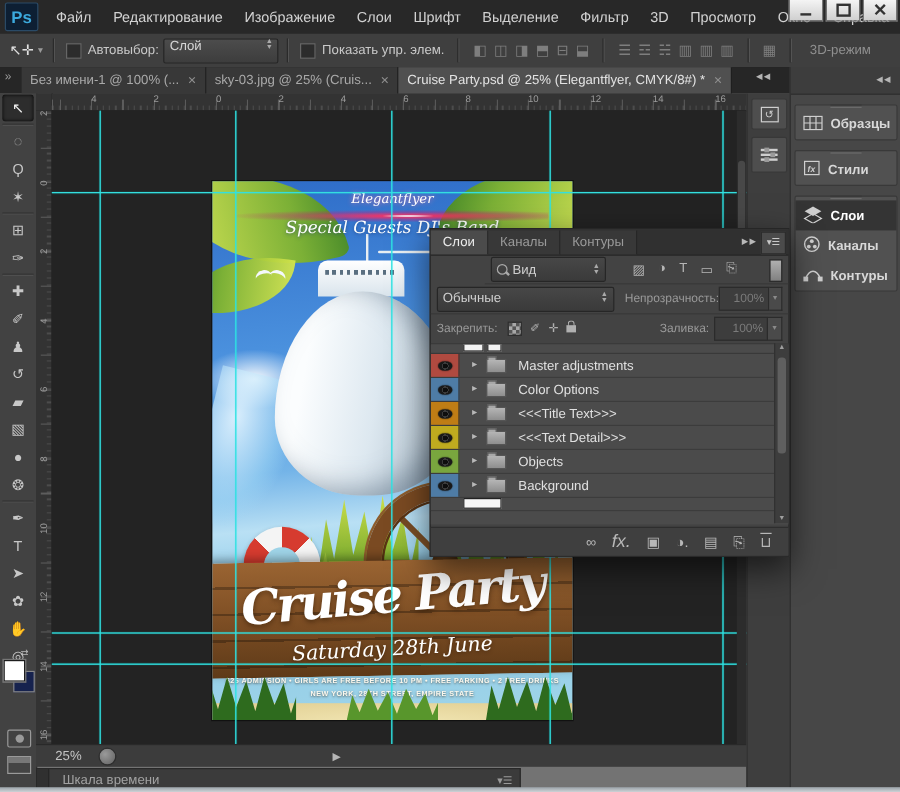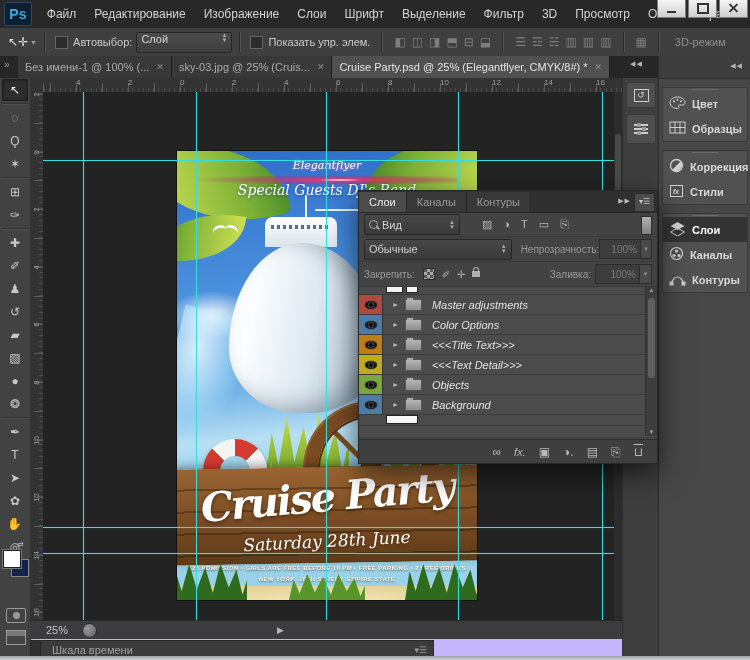--- a/index.html
+++ b/index.html
@@ -1,16 +1,16 @@
 <!DOCTYPE html>
 <html><head>
 <meta charset="utf-8">
 <style>
   html,body{margin:0;padding:0;background:#1d1d1d;}
-  #app{position:relative;width:750px;height:660px;background:#c4b5fd;overflow:hidden;
+  #app{position:relative;width:750px;height:660px;background:#737373;overflow:hidden;
        font-family:"Liberation Sans",sans-serif;color:#ccc;-webkit-user-select:none;user-select:none;}
 
   
   .menubar{position:absolute;left:0;top:0;width:750px;height:28px;background:#282828;display:flex;align-items:center;border-bottom:1px solid #1a1a1a;}
   .pslogo{width:30px;height:22px;margin:0 6px 0 4px;background:#0d1f33;color:#3caadd;font-weight:bold;font-size:14px;display:flex;align-items:center;justify-content:center;border:1px solid #2a4a66;border-radius:2px;}
   .menu-item{font-size:12px;color:#d2d2d2;padding:0 9px;line-height:28px;white-space:nowrap;cursor:default;}
   .wincontrols{position:absolute;right:2px;top:0;display:flex;gap:2px;}
   .winbtn{width:27px;height:17px;background:linear-gradient(#f4f4f4,#cfcfcf);border:1px solid #7a7a7a;border-top:none;display:flex;align-items:center;justify-content:center;position:relative;}
   .winbtn .bar{width:9px;height:2px;background:#333;margin-top:7px;}
   .winbtn .box{width:8px;height:7px;border:2px solid #333;}
@@ -154,34 +154,34 @@
   .p-label{font-size:10px;color:#999;}
   .valbox{width:40px;height:18px;background:#3d3d3d;border:1px solid #2b2b2b;display:flex;align-items:center;justify-content:flex-end;padding-right:3px;font-size:10px;color:#7b7b7b;}
   .valcaret{width:11px;height:18px;background:#4a4a4a;border:1px solid #2b2b2b;border-left:none;color:#8a8a8a;font-size:6px;text-align:center;line-height:18px;}
   .lock-ic{color:#b0b0b0;font-size:10px;margin-right:7px;}
   .checker{display:inline-block;width:10px;height:10px;margin-right:7px;background:repeating-conic-gradient(#a8a8a8 0 25%,#555 0 50%);background-size:6px 6px;border:1px solid #2e2e2e;}
   .padlock{display:inline-block;width:8px;height:6px;background:#b0b0b0;position:relative;margin-right:4px;}
   .padlock:before{content:"";position:absolute;left:1px;top:-4px;width:4px;height:4px;border:1.5px solid #b0b0b0;border-bottom:none;border-radius:3px 3px 0 0;}
   .p-list{position:relative;height:150px;overflow:hidden;background:#4b4b4b;}
   .thumb-strip{height:7px;border-bottom:1px solid #393939;position:relative;background:#4b4b4b;}
   .thumb-strip i{position:absolute;bottom:1px;background:#f4f4f4;border:1px solid #222;}
-  .l-row{height:19px;display:flex;align-items:center;border-bottom:1px solid #3c3c3c;position:relative;background:#4b4b4b;font-style:italic;}
+  .l-row{height:19px;display:flex;align-items:center;border-bottom:1px solid #3c3c3c;position:relative;background:#4b4b4b;}
   .l-chip{width:23px;height:100%;display:flex;align-items:center;justify-content:center;border-right:1px solid #333;}
   .eye{width:12px;height:8px;border-radius:50%;background:radial-gradient(circle at 50% 50%,#0e0e0e 0 2px,#3a3a3a 2px 3px,#191919 3px);box-shadow:0 0 1px #000;}
   .l-exp{color:#b8b8b8;font-size:7px;margin:0 6px 0 9px;}
   .folder{width:15px;height:10px;background:linear-gradient(#b5b5b5,#8e8e8e);position:relative;margin-right:10px;border:1px solid #555;}
   .folder:before{content:"";position:absolute;left:0;top:-3px;width:6px;height:2px;background:#a8a8a8;border:1px solid #555;border-bottom:none;}
   .l-name{font-size:11px;color:#e0e0e0;white-space:nowrap;}
   .bthumb{position:absolute;left:27px;bottom:1px;width:30px;height:7px;background:#f6f6f6;border:1px solid #222;}
   .p-scroll{position:absolute;right:0;top:95px;width:11px;height:150px;background:#3d3d3d;border-left:1px solid #313131;z-index:3;}
   .p-scroll .up,.p-scroll .dn{position:absolute;left:0;width:100%;text-align:center;font-size:6px;color:#9f9f9f;}
   .p-scroll .up{top:1px;} .p-scroll .dn{bottom:1px;}
   .p-scroll .th{position:absolute;left:2px;top:12px;width:7px;height:80px;background:#5f5f5f;border-radius:3px;}
   .p-footer{position:absolute;left:0;bottom:0;width:100%;height:24px;background:#3f3f3f;border-top:1px solid #2e2e2e;display:flex;align-items:center;justify-content:flex-end;gap:13px;padding-right:14px;box-sizing:border-box;color:#b8b8b8;font-size:12px;}
-  .p-footer .fx{font-style:italic;font-size:11px;}
+  .p-footer .fx{font-style:italic;font-size:15px;}
   .trash{text-decoration:overline;}
 
   .guide{background:#35dede;box-shadow:0 0 1px rgba(0,255,255,.6);}
 </style>
 </head>
 <body>
 
 <div id="app">
 
   <div class="menubar">
@@ -423,46 +423,30 @@
     </div>
   </div>
 
   <div class="dock">
     <div class="dock-head">
       <span class="dock-collapse">◀◀</span>
     </div>
     <div id="dock-groups">
         <div class="dock-group">
           <div class="dock-row">
-            <span><svg width="17" height="14" viewBox="0 0 17 14">
-                <path d="M8.5 1C4.4 1 1 3.5 1 6.7c0 3.2 3.4 5.8 7.5 5.8 1.2 0 1.5-.8 1.1-1.6-.5-1 .1-1.9 1.3-1.9h2.3c1.5 0 2.8-1 2.8-2.3C16 3.5 12.6 1 8.5 1z" fill="none" stroke="#cfcfcf"></path>
-                <circle cx="5" cy="5.2" r="1" fill="#cfcfcf"></circle>
-                <circle cx="8.5" cy="3.8" r="1" fill="#cfcfcf"></circle>
-                <circle cx="12" cy="5.2" r="1" fill="#cfcfcf"></circle>
-              </svg></span>
-            <span>Цвет</span>
-          </div>
-          <div class="dock-row">
             <span><svg width="17" height="13" viewBox="0 0 17 13">
                 <rect x="1" y="1" width="15" height="11" fill="none" stroke="#cfcfcf"></rect>
                 <line x1="6" y1="1" x2="6" y2="12" stroke="#cfcfcf"></line>
                 <line x1="11" y1="1" x2="11" y2="12" stroke="#cfcfcf"></line>
                 <line x1="1" y1="6.5" x2="16" y2="6.5" stroke="#cfcfcf"></line>
               </svg></span>
             <span>Образцы</span>
           </div>
         </div>
         <div class="dock-group">
-          <div class="dock-row">
-            <span><svg width="15" height="15" viewBox="0 0 15 15">
-                <circle cx="7.5" cy="7.5" r="6" fill="none" stroke="#cfcfcf" stroke-width="1.3"></circle>
-                <path d="M3.3 11.7 A6 6 0 0 0 11.7 3.3 Z" fill="#cfcfcf"></path>
-              </svg></span>
-            <span>Коррекция</span>
-          </div>
           <div class="dock-row">
             <span><svg width="15" height="14" viewBox="0 0 15 14">
                 <rect x="1.5" y="1.5" width="12" height="11" fill="none" stroke="#cfcfcf"></rect>
                 <text x="4" y="10" font-size="7" font-style="italic" fill="#cfcfcf">fx</text>
               </svg></span>
             <span>Стили</span>
           </div>
         </div>
         <div class="dock-group">
           <div class="dock-row active">
@@ -494,21 +478,21 @@
   </div>
 
   <div class="panel">
     <div class="p-tabs" id="panel-tabs">
       <span class="p-tab active">Слои</span>
         <span class="p-tab">Каналы</span>
         <span class="p-tab">Контуры</span>
         <span class="p-arr">▶▶</span>
       <span class="p-menu">▾☰</span>
     </div>
-    <div class="p-row first" style="padding:0 5px;">
+    <div class="p-row first" style="padding:0 5px;margin-left:45px;">
       <span class="sel" style="width:86px;">
         <span class="mag"></span>
         <span>Вид</span>
         <span class="updown">
             <span>▲</span>
             <span>▼</span>
           </span>
       </span>
       <span class="ficons" id="filter-icons">
           <span>▨</span>

